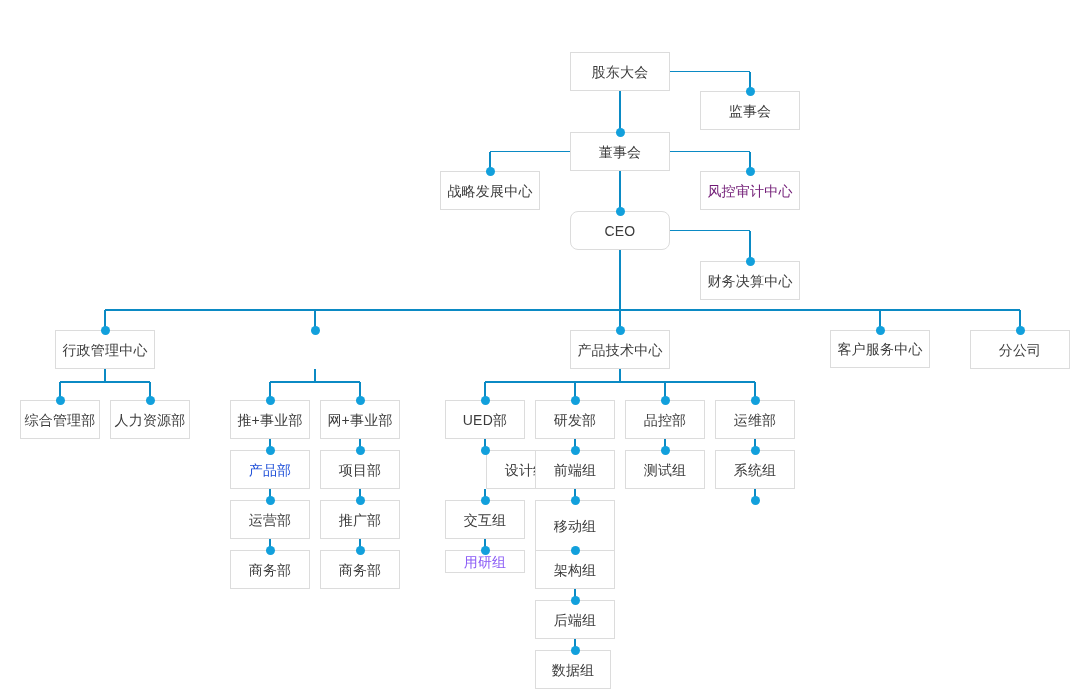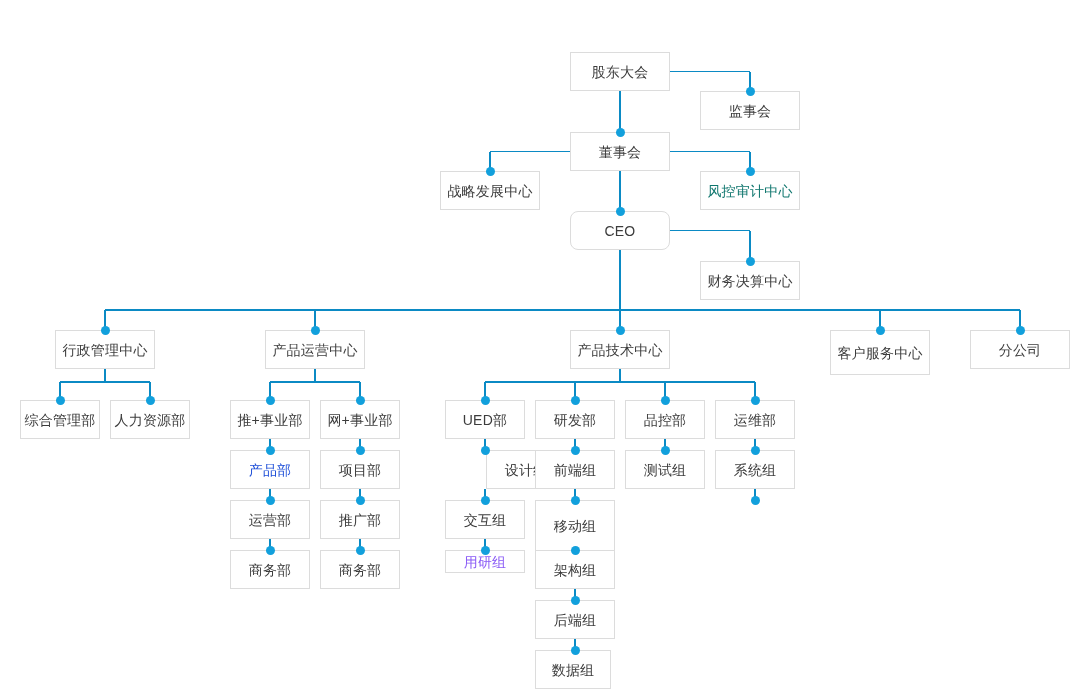--- a/index.html
+++ b/index.html
@@ -116,39 +116,36 @@
     </div>
     <div class="node" style="left: 700px; top: 91px; width: 100px; height: 39px; border-color: rgb(220, 220, 220); color: rgb(60, 60, 60);">
       <span class="node-label">监事会</span>
     </div>
     <div class="node" style="left: 570px; top: 132px; width: 100px; height: 39px; border-color: rgb(220, 220, 220); color: rgb(60, 60, 60);">
       <span class="node-label">董事会</span>
     </div>
     <div class="node" style="left: 440px; top: 171px; width: 100px; height: 39px; border-color: rgb(220, 220, 220); color: rgb(60, 60, 60);">
       <span class="node-label">战略发展中心</span>
     </div>
-    <div class="node" style="left: 700px; top: 171px; width: 100px; height: 39px; border-color: rgb(220, 220, 220); color: #0f766e;">
+    <div class="node" style="left: 700px; top: 171px; width: 100px; height: 39px; border-color: rgb(220, 220, 220); color: #701a75;">
       <span class="node-label">风控审计中心</span>
     </div>
     <div class="node" style="left: 570px; top: 211px; width: 100px; height: 39px; border-color: rgb(220, 220, 220); color: rgb(60, 60, 60); border-radius: 8px;">
       <span class="node-label">CEO</span>
     </div>
     <div class="node" style="left: 700px; top: 261px; width: 100px; height: 39px; border-color: rgb(220, 220, 220); color: rgb(60, 60, 60);">
       <span class="node-label">财务决算中心</span>
     </div>
     <div class="node" style="left: 55px; top: 330px; width: 100px; height: 39px; border-color: rgb(220, 220, 220); color: rgb(60, 60, 60);">
       <span class="node-label">行政管理中心</span>
     </div>
-    <div class="node" style="left: 265px; top: 330px; width: 100px; height: 39px; border-color: rgb(220, 220, 220); color: rgb(60, 60, 60);">
-      <span class="node-label">产品运营中心</span>
-    </div>
     <div class="node" style="left: 570px; top: 330px; width: 100px; height: 39px; border-color: rgb(220, 220, 220); color: rgb(60, 60, 60);">
       <span class="node-label">产品技术中心</span>
     </div>
-    <div class="node" style="left: 830px; top: 330px; width: 100px; height: 45px; border-color: rgb(220, 220, 220); color: rgb(60, 60, 60);">
+    <div class="node" style="left: 830px; top: 330px; width: 100px; height: 38px; border-color: rgb(220, 220, 220); color: rgb(60, 60, 60);">
       <span class="node-label">客户服务中心</span>
     </div>
     <div class="node" style="left: 970px; top: 330px; width: 100px; height: 39px; border-color: rgb(220, 220, 220); color: rgb(60, 60, 60);">
       <span class="node-label">分公司</span>
     </div>
     <div class="node" style="left: 20px; top: 400px; width: 80px; height: 39px; border-color: rgb(220, 220, 220); color: rgb(60, 60, 60);">
       <span class="node-label">综合管理部</span>
     </div>
     <div class="node" style="left: 110px; top: 400px; width: 80px; height: 39px; border-color: rgb(220, 220, 220); color: rgb(60, 60, 60);">
       <span class="node-label">人力资源部</span>

